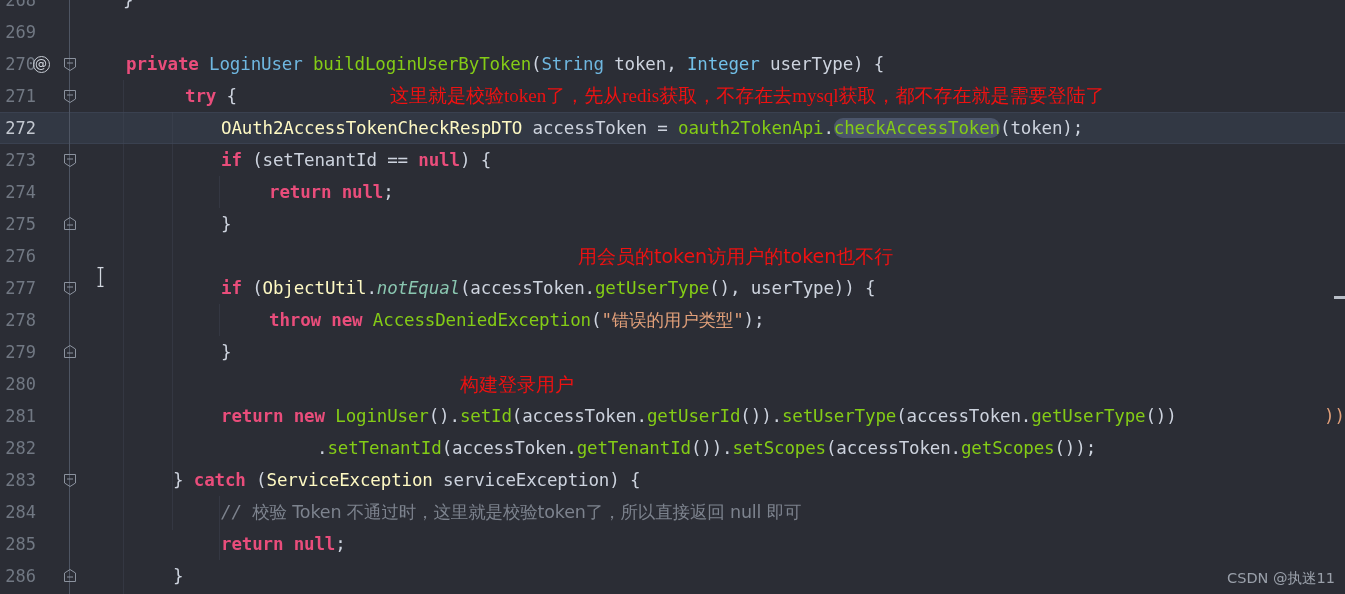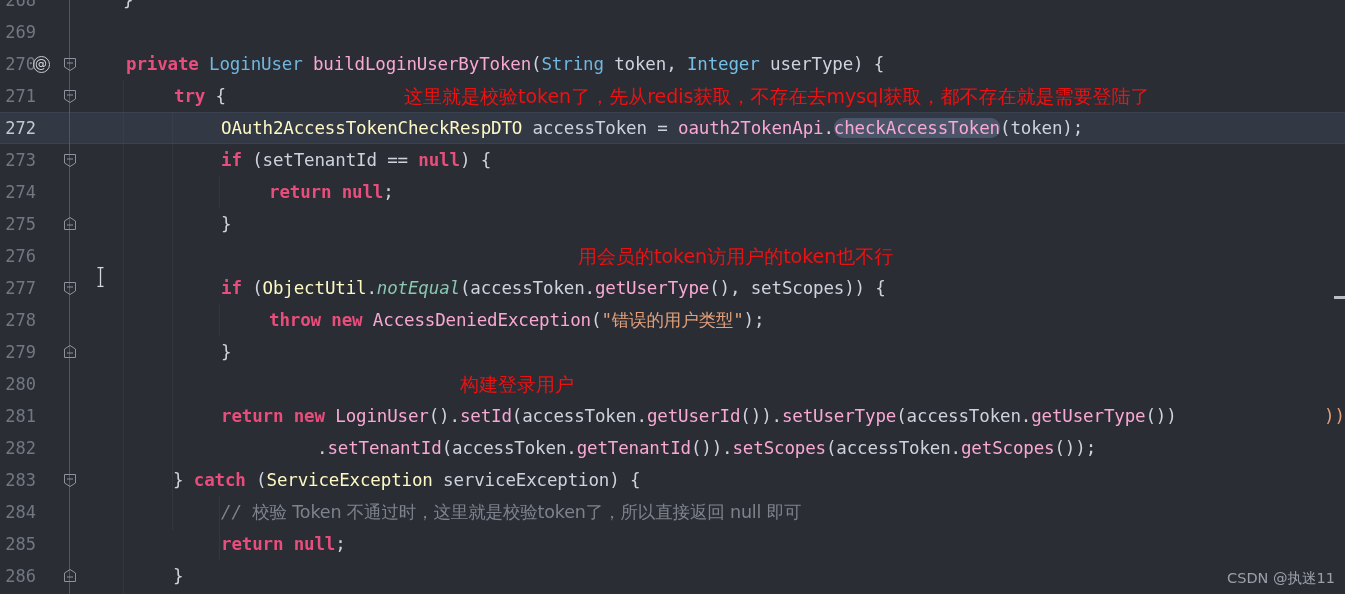--- a/index.html
+++ b/index.html
@@ -109,21 +109,21 @@
     font-size: 17.5px;
     color: #cdd3de;
     letter-spacing: -0.15px;
   }
 
   
   .kw      { color: #e94d7b; font-weight: bold; }
   .type    { color: #6fb7e0; }
   .type2   { color: #72c0e8; }
   .cls     { color: #fef9c3; }
-  .meth    { color: #f9a8d4; }
+  .meth    { color: #84cc16; }
   .methi   { color: #8ac6b0; font-style: italic; }
   .plain   { color: #cdd3de; }
   .str     { color: #e2a07a; }
   .cmt     { color: #7d838e; font-family: "DejaVu Sans", sans-serif; }
   .cmtslash{ color: #7d838e; font-family: "DejaVu Sans Mono", monospace; font-style: italic; }
   .sel     { background: #4b556a; border-radius: 9px; }
 
   
   .annot {
     position: absolute;
@@ -268,52 +268,52 @@
   </div>
 
   <div class="code-layer">
 
     <div class="cline" style="top:-16px; left:123px"><span class="plain">}</span></div>
 
     <div class="cline" style="top:16px"></div>
 
     <div class="cline" style="top:48px; left:126px"><span class="kw">private</span><span class="plain"> </span><span class="type">LoginUser</span><span class="plain"> </span><span class="meth">buildLoginUserByToken</span><span class="plain">(</span><span class="type">String</span><span class="plain"> </span><span class="plain">token</span><span class="plain">, </span><span class="type2">Integer</span><span class="plain"> </span><span class="plain">userType</span><span class="plain">) {</span></div>
 
-    <div class="cline" style="top:80px; left:174px"><span class="kw">try</span><span class="plain"> {</span></div>
+    <div class="cline" style="top:80px; left:185px"><span class="kw">try</span><span class="plain"> {</span></div>
 
     <div class="cline" style="top:112px; left:221px"><span class="cls">OAuth2AccessTokenCheckRespDTO</span><span class="plain"> accessToken </span><span class="plain">= </span><span class="meth">oauth2TokenApi</span><span class="plain">.</span><span class="meth sel">checkAccessToken</span><span class="plain">(token);</span></div>
 
     <div class="cline" style="top:144px; left:221px"><span class="kw">if</span><span class="plain"> (setTenantId == </span><span class="kw">null</span><span class="plain">) {</span></div>
 
     <div class="cline" style="top:176px; left:269px"><span class="kw">return</span><span class="kw"> null</span><span class="plain">;</span></div>
 
     <div class="cline" style="top:208px; left:221px"><span class="plain">}</span></div>
 
 
-    <div class="cline" style="top:272px; left:221px"><span class="kw">if</span><span class="plain"> (</span><span class="cls">ObjectUtil</span><span class="plain">.</span><span class="methi">notEqual</span><span class="plain">(accessToken.</span><span class="meth">getUserType</span><span class="plain">(), setScopes)) {</span></div>
+    <div class="cline" style="top:272px; left:221px"><span class="kw">if</span><span class="plain"> (</span><span class="cls">ObjectUtil</span><span class="plain">.</span><span class="methi">notEqual</span><span class="plain">(accessToken.</span><span class="meth">getUserType</span><span class="plain">(), userType)) {</span></div>
 
     <div class="cline" style="top:304px; left:269px"><span class="kw">throw</span><span class="kw"> new</span><span class="meth"> AccessDeniedException</span><span class="plain">(</span><span class="str">"错误的用户类型"</span><span class="plain">);</span></div>
 
     <div class="cline" style="top:336px; left:221px"><span class="plain">}</span></div>
 
 
     <div class="cline" style="top:400px; left:221px"><span class="kw">return</span><span class="kw"> new</span><span class="meth"> LoginUser</span><span class="plain">().</span><span class="meth">setId</span><span class="plain">(accessToken.</span><span class="meth">getUserId</span><span class="plain">()).</span><span class="meth">setUserType</span><span class="plain">(accessToken.</span><span class="meth">getUserType</span><span class="plain">())</span></div>
 
     <div class="cline" style="top:432px; left:317px"><span class="plain">.</span><span class="meth">setTenantId</span><span class="plain">(accessToken.</span><span class="meth">getTenantId</span><span class="plain">()).</span><span class="meth">setScopes</span><span class="plain">(accessToken.</span><span class="meth">getScopes</span><span class="plain">());</span></div>
 
     <div class="cline" style="top:464px; left:173px"><span class="plain">} </span><span class="kw">catch</span><span class="plain"> (</span><span class="cls">ServiceException</span><span class="plain"> serviceException</span><span class="plain">) {</span></div>
 
     <div class="cline" style="top:496px; left:221px"><span class="cmtslash">// </span><span class="cmt">校验 Token 不通过时，这里就是校验token了，所以直接返回 null 即可</span></div>
 
     <div class="cline" style="top:528px; left:221px"><span class="kw">return</span><span class="kw"> null</span><span class="plain">;</span></div>
 
     <div class="cline" style="top:560px; left:173px"><span class="plain">}</span></div>
   </div>
 
-  <div class="annot" style="left:404px; top:80px;">这里就是校验token了，先从redis获取，不存在去mysql获取，都不存在就是需要登陆了</div>
+  <div class="annot" style="left:390px; top:80px;font-family:Liberation Serif, serif;">这里就是校验token了，先从redis获取，不存在去mysql获取，都不存在就是需要登陆了</div>
   <div class="annot" style="left:578px; top:240px;">用会员的token访用户的token也不行</div>
   <div class="annot" style="left:460px; top:368px;">构建登录用户</div>
 
   <div class="ibeam" style="left:96px; top:266px;">
     <svg width="9" height="22" viewBox="0 0 9 22">
       <line x1="4.5" y1="2" x2="4.5" y2="20" stroke="#d2d7df" stroke-width="1.3"></line>
       <line x1="1.5" y1="1.6" x2="7.5" y2="1.6" stroke="#d2d7df" stroke-width="1.3"></line>
       <line x1="1.5" y1="20.4" x2="7.5" y2="20.4" stroke="#d2d7df" stroke-width="1.3"></line>
     </svg>
   </div>

